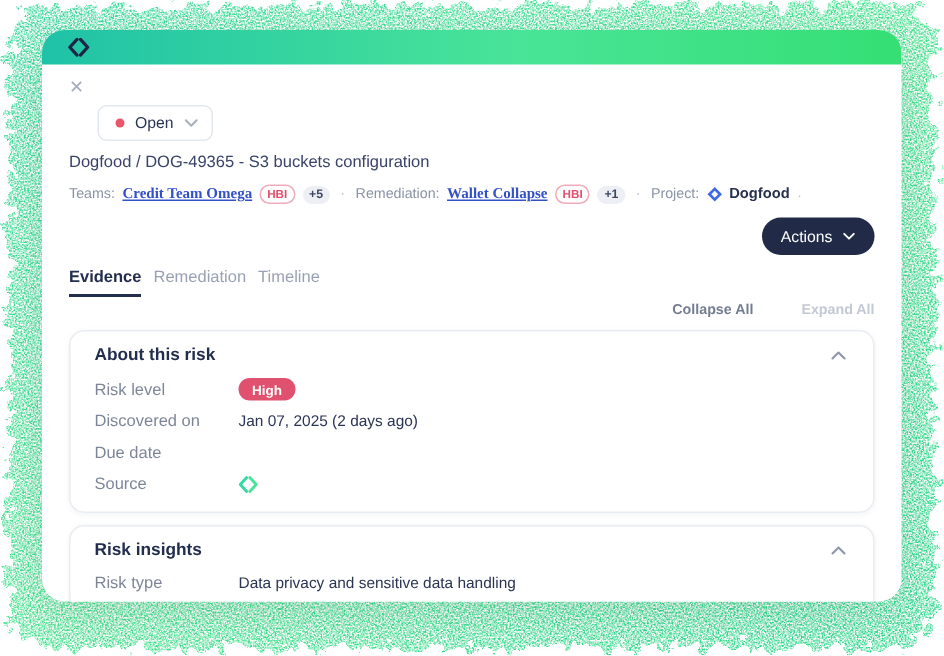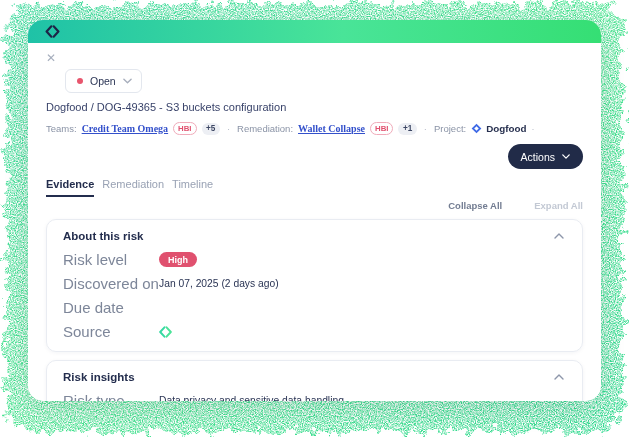--- a/index.html
+++ b/index.html
@@ -44,21 +44,21 @@
   .collapse-row{display:flex;justify-content:flex-end;gap:32px;margin-top:3px;font-size:9.5px;}
   .collapse-all{color:#737d92;font-weight:600;cursor:pointer;}
   .expand-all{color:#c3c9d4;font-weight:600;cursor:pointer;}
 
   .section-card{border:1px solid #e9ecf2;border-radius:10px;background:#fff;margin-top:8px;
                 padding:10px 16px 11px;box-shadow:0 1px 4px rgba(25,39,80,.05);}
   .section-head{display:flex;justify-content:space-between;align-items:center;}
   .section-title{font-size:11.5px;font-weight:700;color:#232d4d;}
   .sec-rows{margin-top:9px;display:flex;flex-direction:column;gap:7px;}
   .row{display:flex;align-items:center;min-height:14px;}
-  .row-label{flex:0 0 96px;font-size:15px;color:#7d8699;}
+  .row-label{flex:0 0 96px;font-size:11px;color:#7d8699;}
   .row-value{font-size:10.3px;color:#2a3454;}
   .badge-high{display:inline-block;background:#e0516f;color:#fff;font-size:9px;font-weight:700;
               padding:2.5px 9px;border-radius:10px;}
   .date-wrap{display:inline-flex;align-items:center;gap:6px;cursor:pointer;}
   .date-text{font-size:10.3px;font-weight:700;color:#232d4d;}
   .info-glyph{color:#c6ccd8;font-size:10px;cursor:pointer;}
   .chev-btn{background:none;border:none;padding:2px;cursor:pointer;display:inline-flex;}
 </style>
 </head>
 <body>

